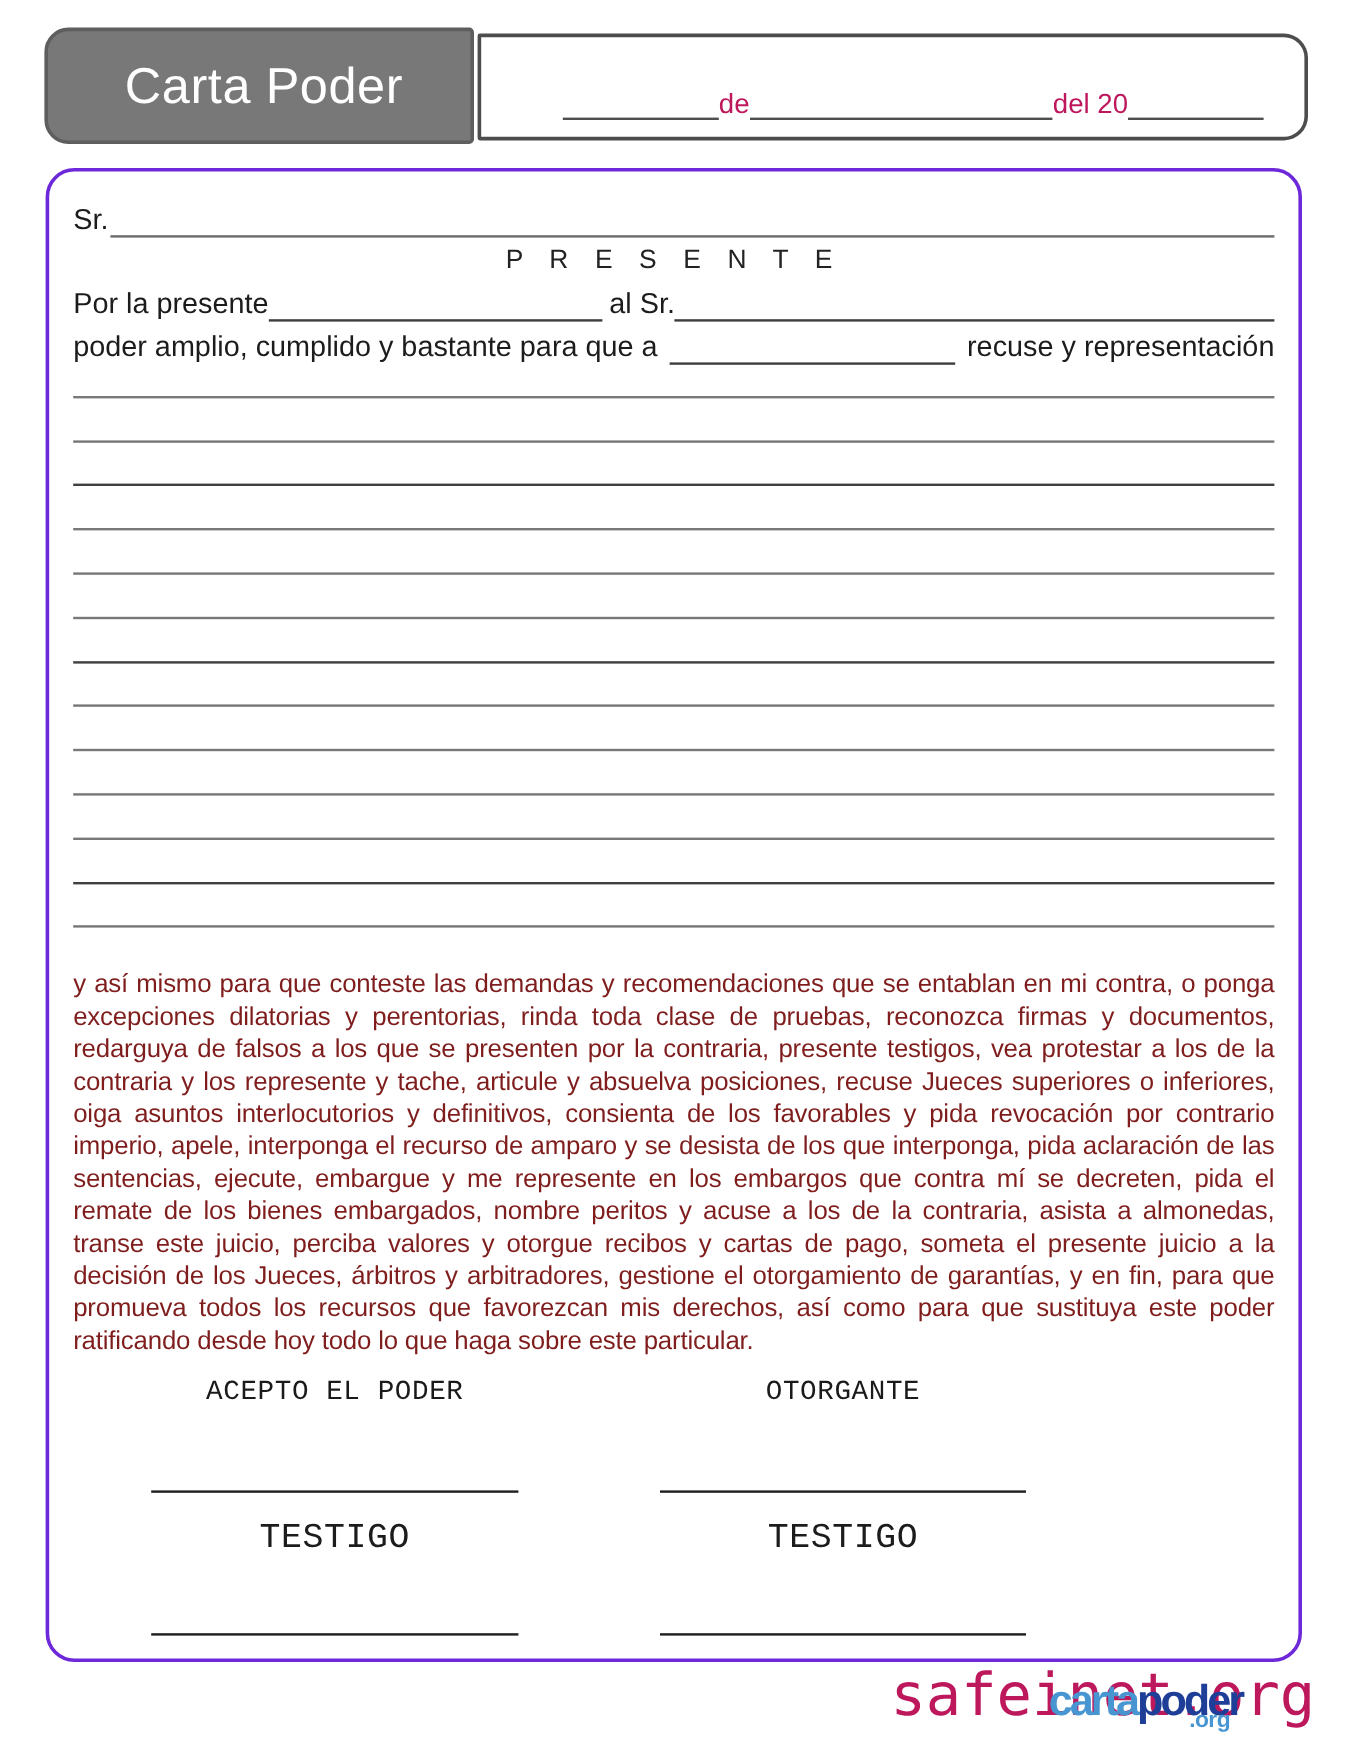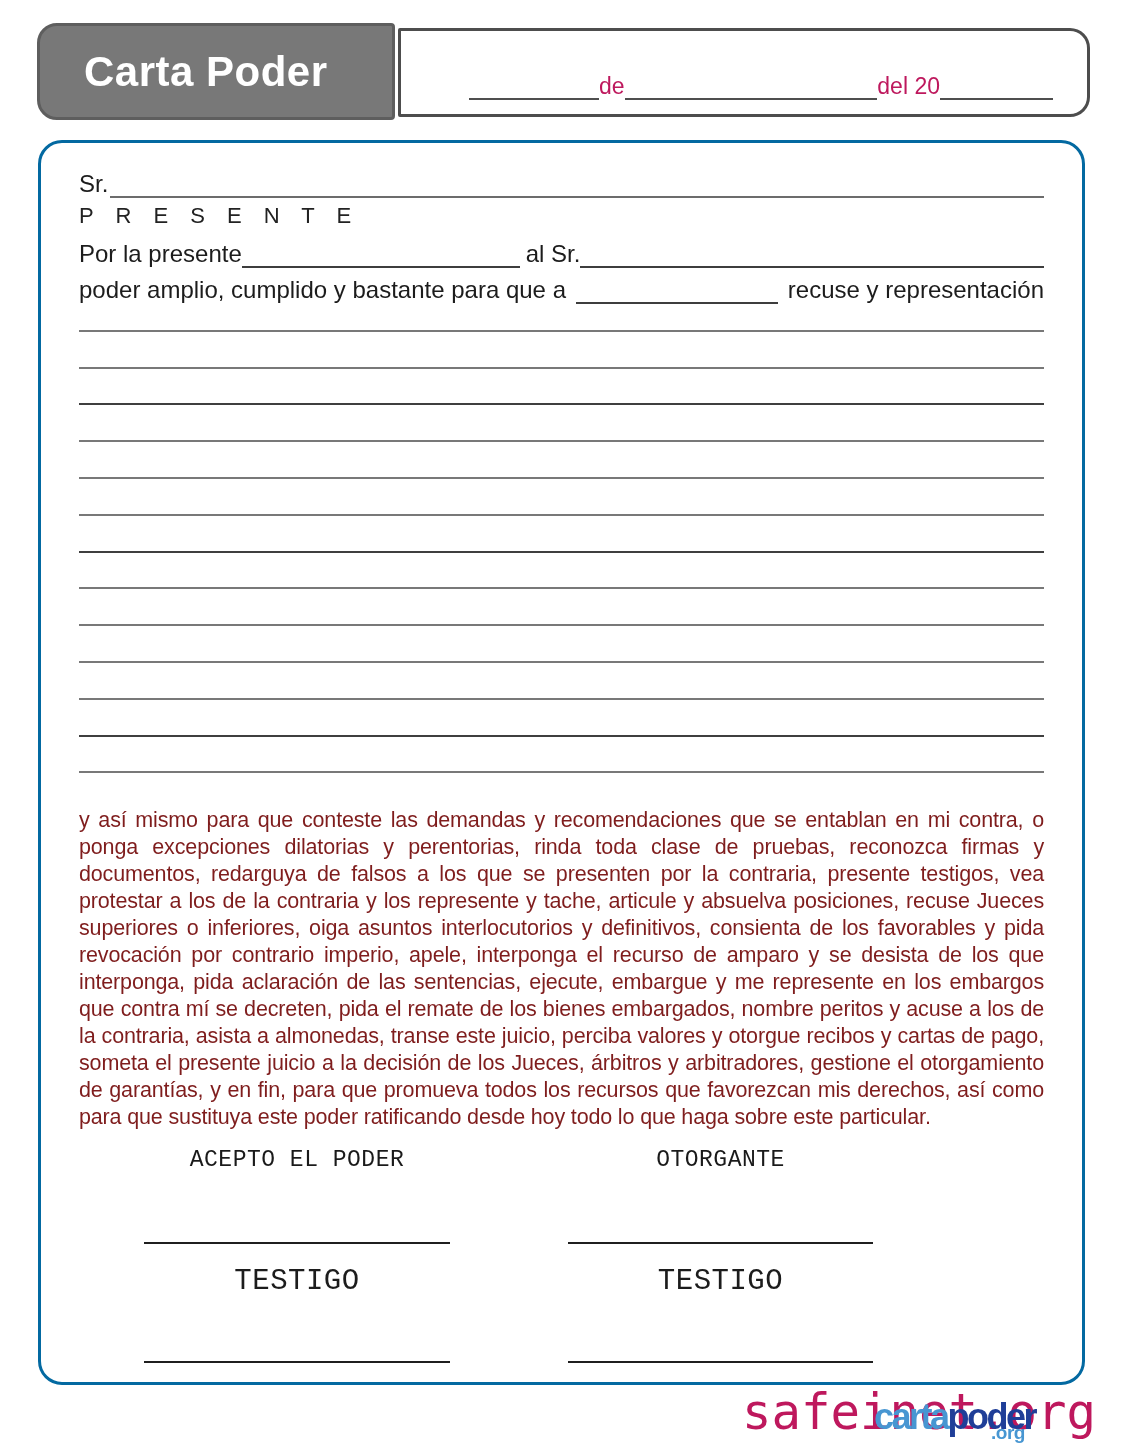--- a/index.html
+++ b/index.html
@@ -14,50 +14,50 @@
 
   
   .header { position:absolute; left:0; top:0; width:1124px; height:130px; }
   .title-box {
     position:absolute; left:37px; top:23px; width:358px; height:97px;
     background:#787878; border:3px solid #5e5e5e;
     border-radius:20px 4px 4px 20px;
     display:flex; align-items:center; z-index:2;
   }
   .title-box span {
-    color:#ffffff; font-weight:bold; font-size:42px; letter-spacing:0.5px;
-    padding-left:44px; white-space:nowrap;
+    color:#ffffff; font-weight:normal; font-size:42px; letter-spacing:0.5px;
+    padding-left:64px; white-space:nowrap;
   }
   .date-box {
     position:absolute; left:398px; top:28px; width:692px; height:89px;
     background:#fff; border:3px solid #4d4d4d;
     border-radius:2px 20px 20px 2px; z-index:1;
   }
   .date-row {
     position:absolute; left:68px; right:34px; bottom:14px;
     display:flex; align-items:flex-end; font-size:23px; color:#be185d;
     white-space:nowrap;
   }
   .blank { border-bottom:2px solid #4f4f4f; height:24px; display:inline-block; }
   .date-row .b1 { width:130px; }
   .date-row .b2 { flex:1; }
   .date-row .b3 { width:113px; }
 
   
   .doc-box {
     position:absolute; left:38px; top:140px; width:1047px; height:1245px;
-    border:3px solid #0369a1; border-radius:24px; background:#fff;
-    padding:0 38px;
+    border:3px solid #6d28d9; border-radius:24px; background:#fff;
+    padding:0 20px;
   }
   .sr-row { margin-top:27px; display:flex; align-items:flex-end; font-size:24px; }
   .sr-row .lbl { padding-right:2px; }
   .fill { flex:1; border-bottom:2px solid #6c6c6c; height:24px; }
 
   .presente {
-    text-align:left; margin-top:5px; font-size:22px; letter-spacing:8px;
+    text-align:center; margin-top:5px; font-size:22px; letter-spacing:8px;
     font-weight:500; color:#222;
   }
   .inline-row { display:flex; align-items:flex-end; font-size:24px; margin-top:11px; white-space:nowrap; }
   .inline-row .gap { width:6px; }
   .row-presente .b-mid { width:278px; border-bottom:2px solid #3d3d3d; height:24px; }
   .row-presente .fill { border-bottom:2px solid #3d3d3d; }
   .row-poder { margin-top:8px; }
   .row-poder .b-mid { flex:1; max-width:286px; border-bottom:2px solid #3d3d3d; height:24px; margin:0 10px; }
 
   .ruled-lines { margin-top:-9px; }

